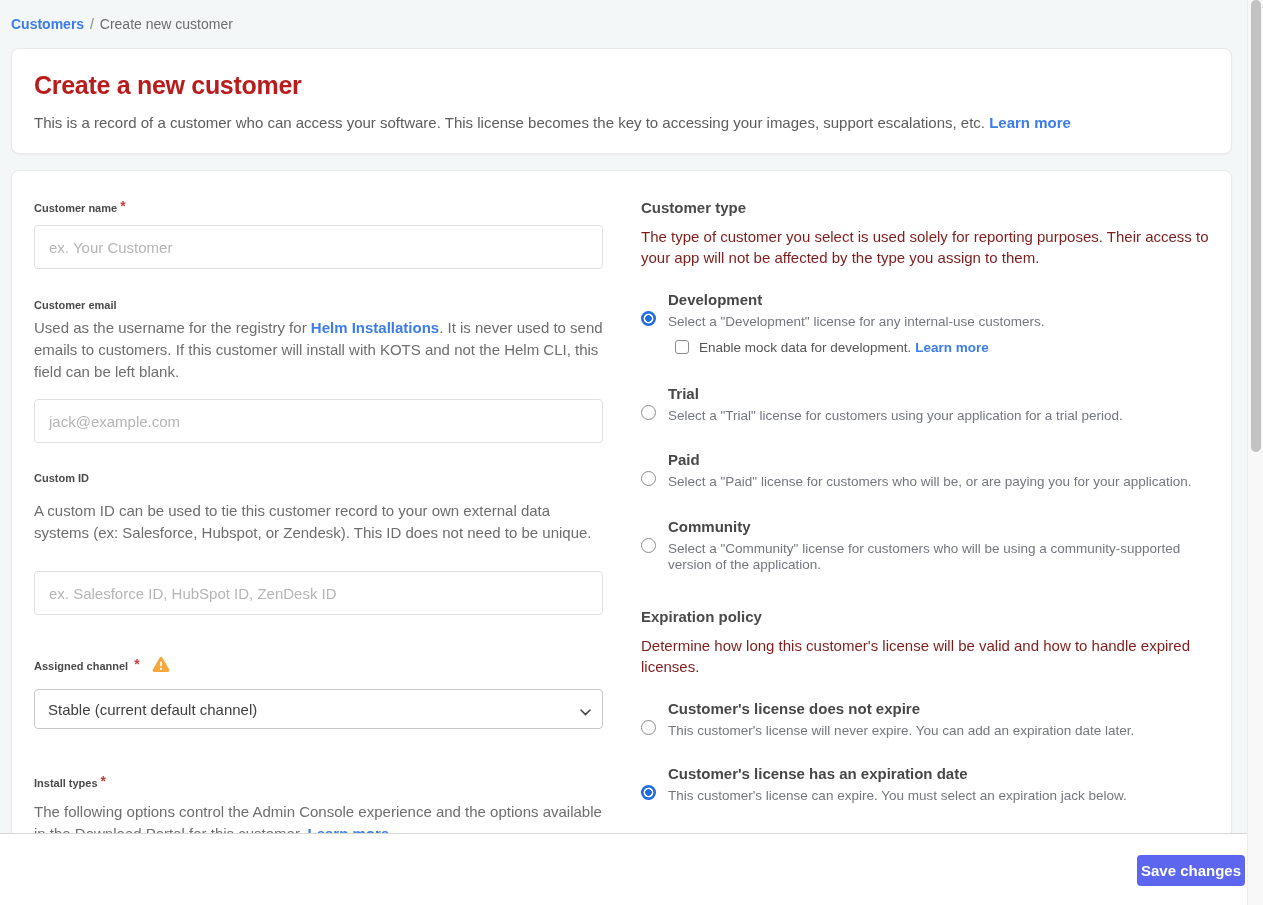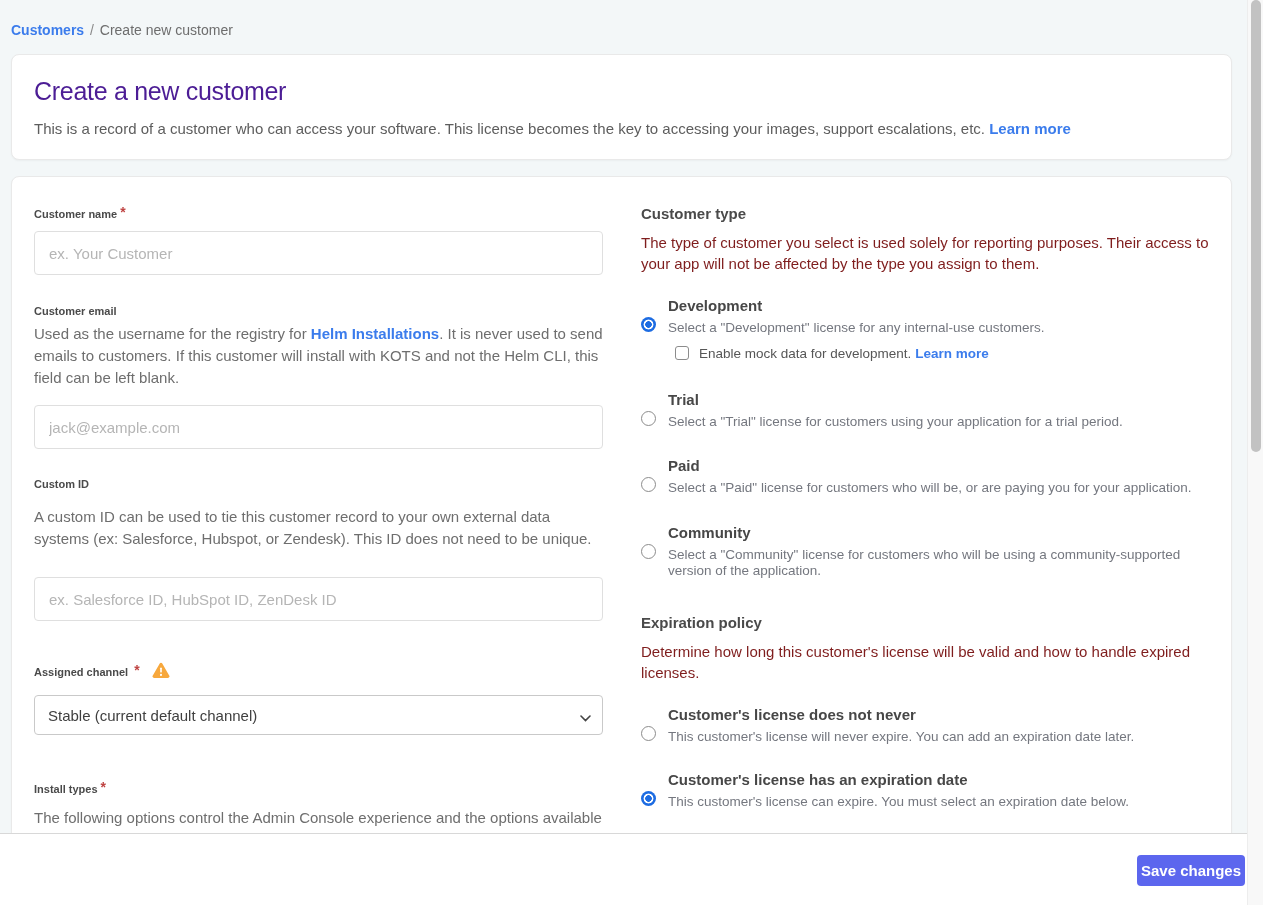--- a/index.html
+++ b/index.html
@@ -6,36 +6,36 @@
   html,body { width:1263px; height:905px; overflow:hidden; }
   body {
     font-family:"Liberation Sans","DejaVu Sans",sans-serif;
     background:#f3f7f8;
     color:#4a4a4a;
     position:relative;
   }
   a { text-decoration:none; cursor:pointer; }
 
   
-  .breadcrumb { padding:22px 16px 0 11px; font-size:14px; color:#6d6d6d; }
+  .breadcrumb { padding:16px 16px 0 11px; font-size:14px; color:#6d6d6d; }
   .breadcrumb .crumb-link { color:#3b7cec; font-weight:700; }
   .breadcrumb .crumb-sep { color:#8a8a8a; padding:0 2px; }
 
   
   .card {
     background:#fff;
     border:1px solid #e9e9e9;
     border-radius:8px;
     box-shadow:0 1px 2px rgba(0,0,0,0.04);
     margin-left:11px;
     width:1221px;
   }
   .header-card { margin-top:16px; padding:21px 22px 20px 22px; }
   .page-title {
-    font-size:25px; font-weight:400; color:#4c1d95; letter-spacing:-0.3px;
+    font-size:25px; font-weight:700; color:#b91c1c; letter-spacing:-0.3px;
     line-height:30px;
   }
   .header-desc { margin-top:13px; font-size:15px; color:#5d5d5d; line-height:20px; }
   .link { color:#3b7cec; font-weight:700; }
 
   .main-card {
     margin-top:16px;
     height:670px;
     overflow:hidden;
     padding:27px 22px;
@@ -210,28 +210,28 @@
       <span class="radio"></span>
       <div class="option-title">Community</div>
       <div class="option-desc">Select a "Community" license for customers who will be using a community-supported version of the application.</div>
     </div>
 
     <div class="section-heading" style="margin-top:33px;">Expiration policy</div>
     <div class="section-desc">Determine how long this customer's license will be valid and how to handle expired licenses.</div>
 
     <div class="option">
       <span class="radio"></span>
-      <div class="option-title">Customer's license does not never</div>
+      <div class="option-title">Customer's license does not expire</div>
       <div class="option-desc">This customer's license will never expire. You can add an expiration date later.</div>
     </div>
 
     <div class="option" style="margin-top:25px;">
       <span class="radio on"></span>
       <div class="option-title">Customer's license has an expiration date</div>
-      <div class="option-desc">This customer's license can expire. You must select an expiration date below.</div>
+      <div class="option-desc">This customer's license can expire. You must select an expiration jack below.</div>
     </div>
 
   </div>
 </div>
 
 <div class="footer-bar">
   <button class="save-btn">Save changes</button>
 </div>
 
 <div class="scrollbar-track">

